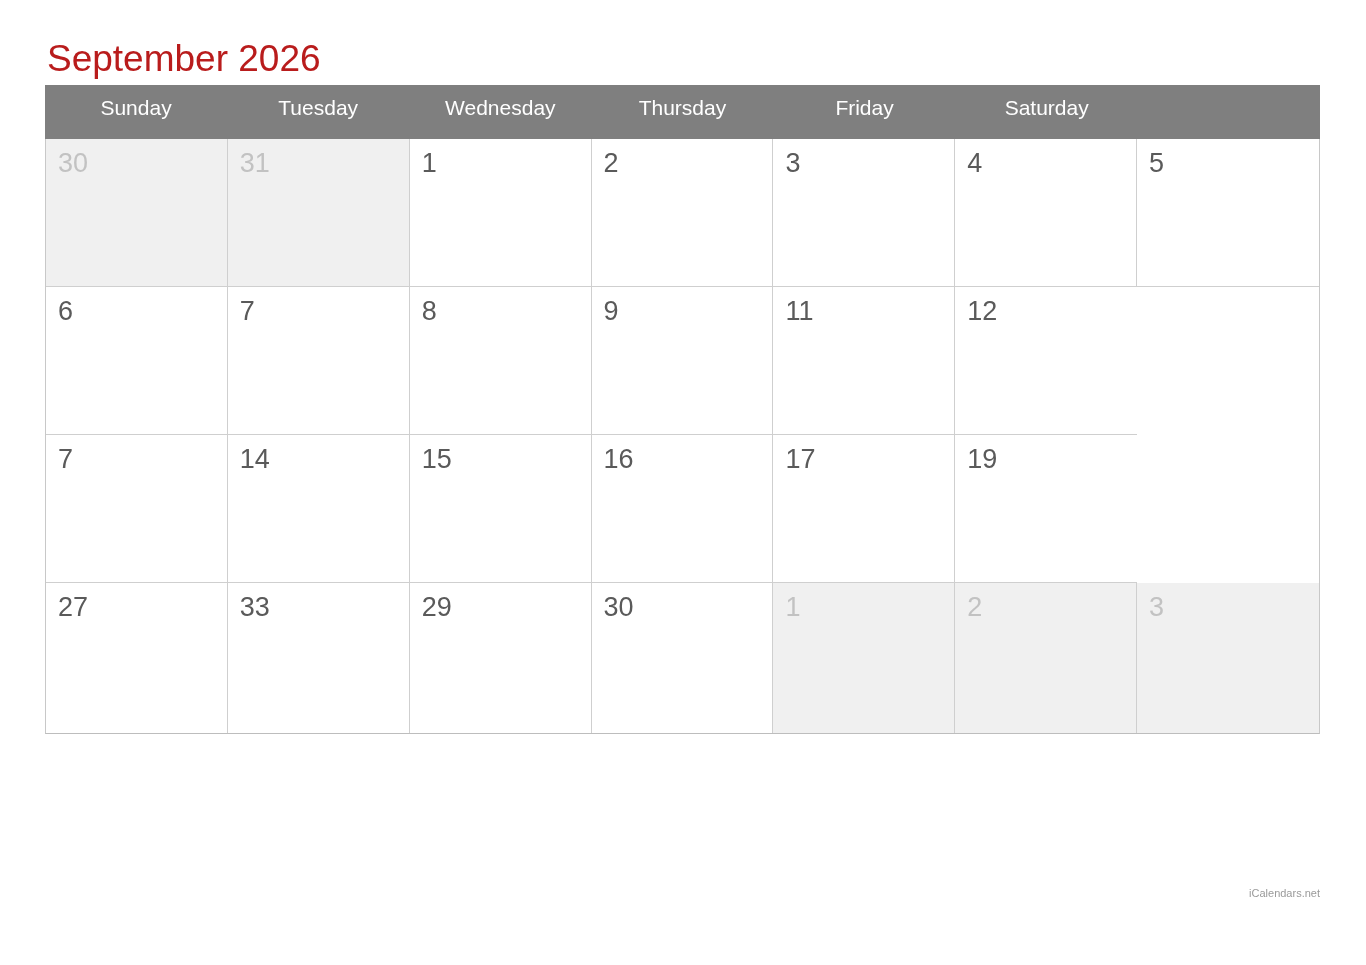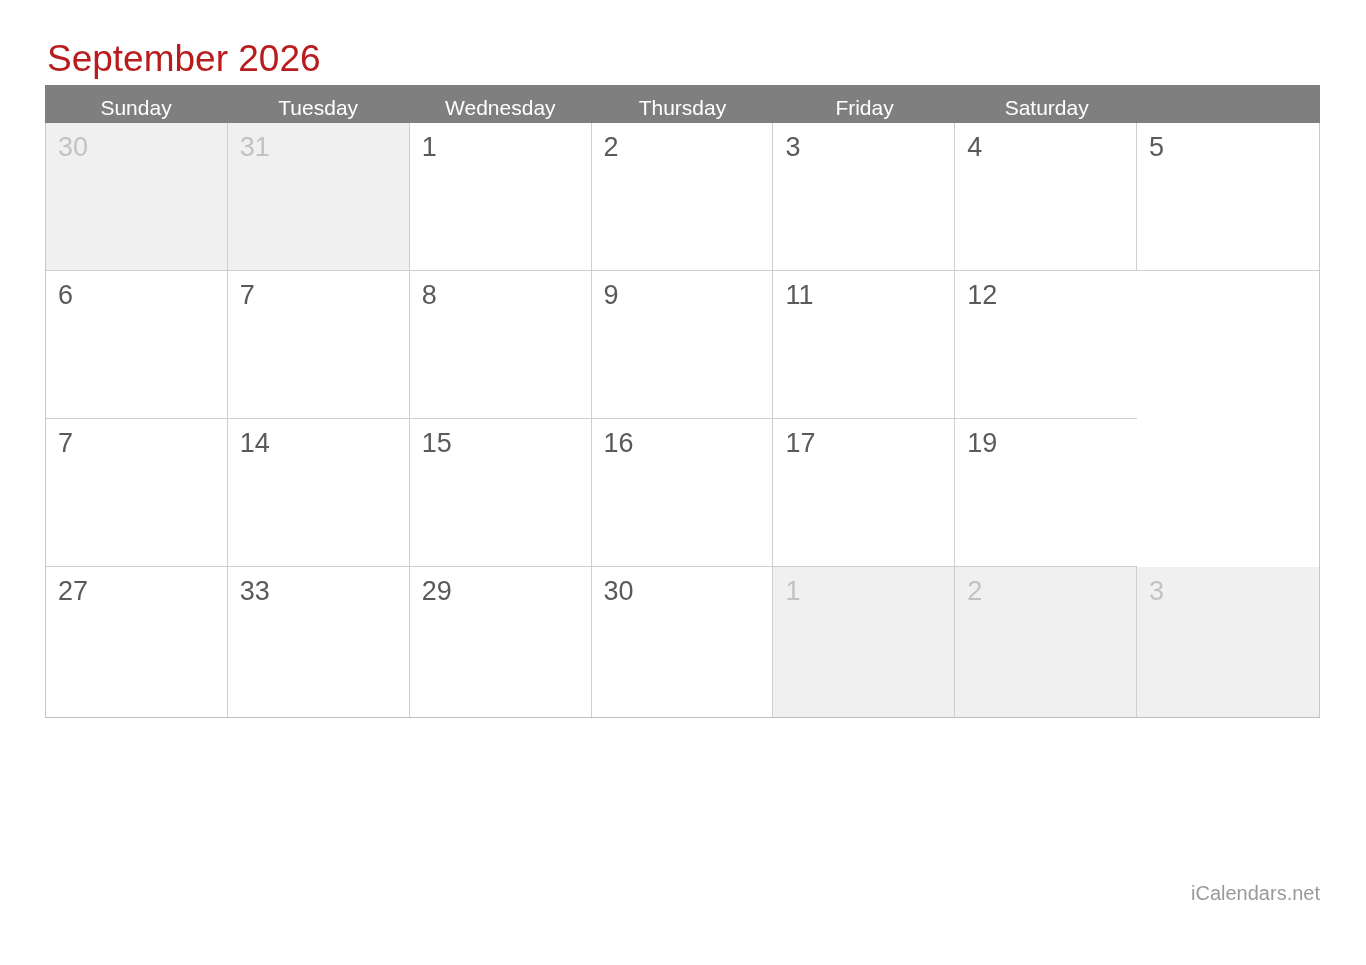--- a/index.html
+++ b/index.html
@@ -37,21 +37,21 @@
     position: absolute;
     left: 45px;
     top: 85px;
     width: 1275px;
   }
 
   
   .cal-head {
     display: flex;
     width: 1275px;
-    height: 38px;
+    height: 54px;
     background: #7f7f7f;
   }
   .cal-head .dow {
     flex: 0 0 182.14px;
     width: 182.14px;
     height: 46px;
     line-height: 46px;
     text-align: center;
     color: #ffffff;
     font-size: 21px;
@@ -103,21 +103,21 @@
   }
   .cal-cell.muted .daynum {
     color: #c2c2c2;
   }
 
   
   .cal-credit {
     position: absolute;
     right: 46px;
     top: 882px;
-    font-size: 20px;
+    font-size: 11px;
     line-height: 22px;
     color: #9a9a9a;
     white-space: nowrap;
   }
 </style>
 </head>
 <body>
 
 <div id="page">
 

